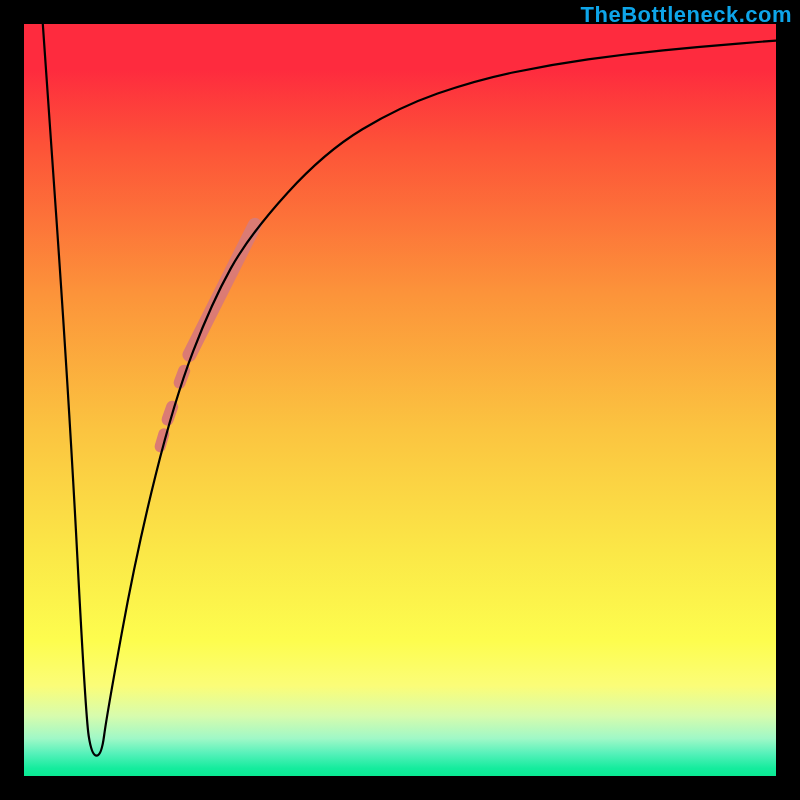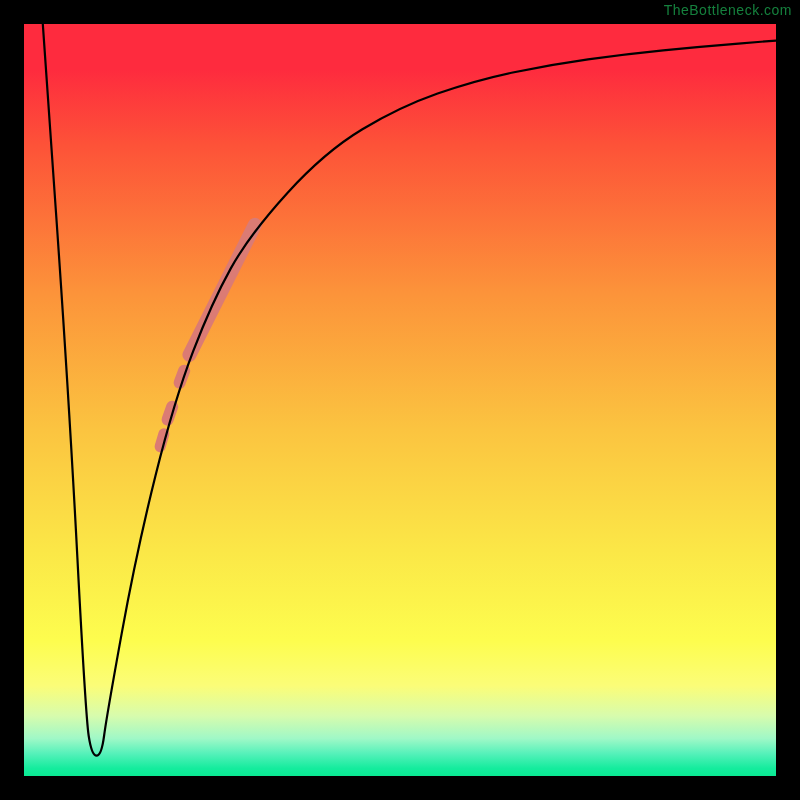--- a/index.html
+++ b/index.html
@@ -13,23 +13,23 @@
   .frame {
     position: relative;
     width: 800px;
     height: 800px;
     background: #000;
   }
   .watermark {
     position: absolute;
     top: 2px;
     right: 8px;
-    color: #15803d;
-    font-size: 14px;
-    font-weight: 400;
+    color: #0ea5e9;
+    font-size: 22px;
+    font-weight: 700;
     letter-spacing: 0.5px;
     z-index: 5;
   }
   .plot-area {
     position: absolute;
     left: 24px;
     top: 24px;
     width: 752px;
     height: 752px;
     overflow: hidden;

